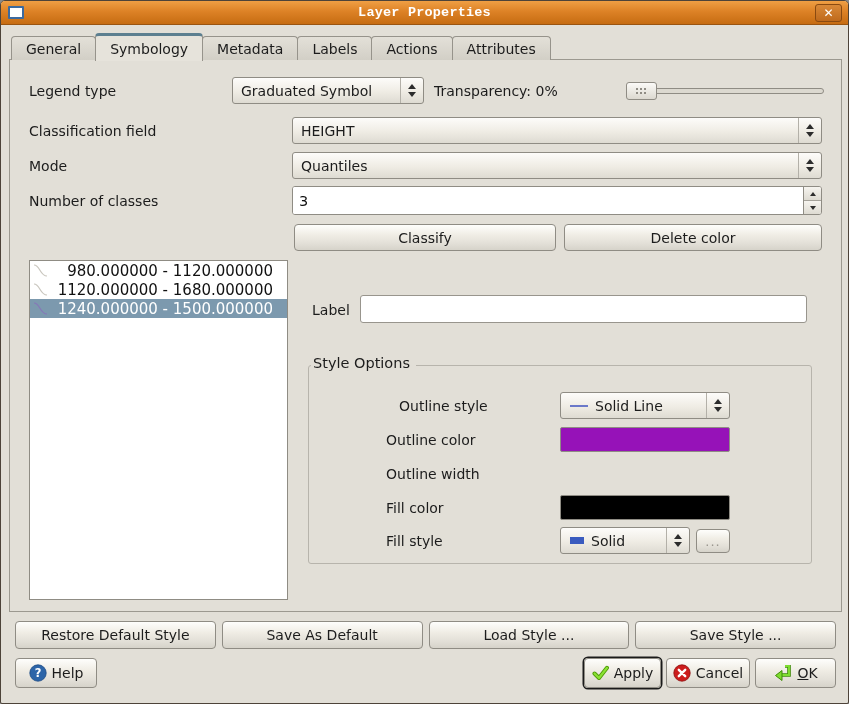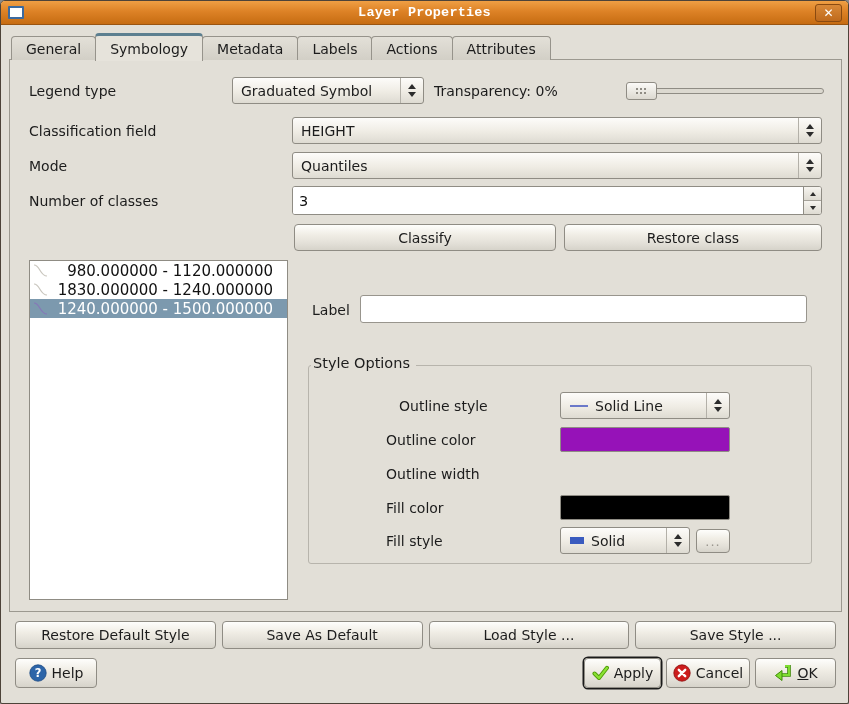--- a/index.html
+++ b/index.html
@@ -216,39 +216,39 @@
         <div>
             <i class="t-dn"></i>
           </div>
       </div>
     </div>
 
     <div class="pos btn" style="left:284px;top:164px;width:262px;height:27px;">
       <span>Classify</span>
     </div>
     <div class="pos btn" style="left:554px;top:164px;width:258px;height:27px;">
-      <span>Restore class</span>
+      <span>Delete color</span>
     </div>
 
     <div class="pos listbox" style="left:19px;top:200px;width:259px;height:340px;">
       <div class="list-row">
         <span class="sym">
           <svg class="icon-svg" width="15" height="15" viewBox="0 0 15 15">
               <path d="M1 2 C7 2 7 13 14 13" fill="none" stroke="#c9c6be" stroke-width="1.2"></path>
             </svg>
         </span>
         <span class="rng">980.000000 - 1120.000000</span>
       </div>
       <div class="list-row">
         <span class="sym">
           <svg class="icon-svg" width="15" height="15" viewBox="0 0 15 15">
               <path d="M1 2 C7 2 7 13 14 13" fill="none" stroke="#c9c6be" stroke-width="1.2"></path>
             </svg>
         </span>
-        <span class="rng">1830.000000 - 1240.000000</span>
+        <span class="rng">1120.000000 - 1680.000000</span>
       </div>
       <div class="list-row selected">
         <span class="sym">
           <svg class="icon-svg" width="15" height="15" viewBox="0 0 15 15">
               <path d="M1 2 C7 2 7 13 14 13" fill="none" stroke="#8677b8" stroke-width="1.2"></path>
             </svg>
         </span>
         <span class="rng">1240.000000 - 1500.000000</span>
       </div>
     </div>

